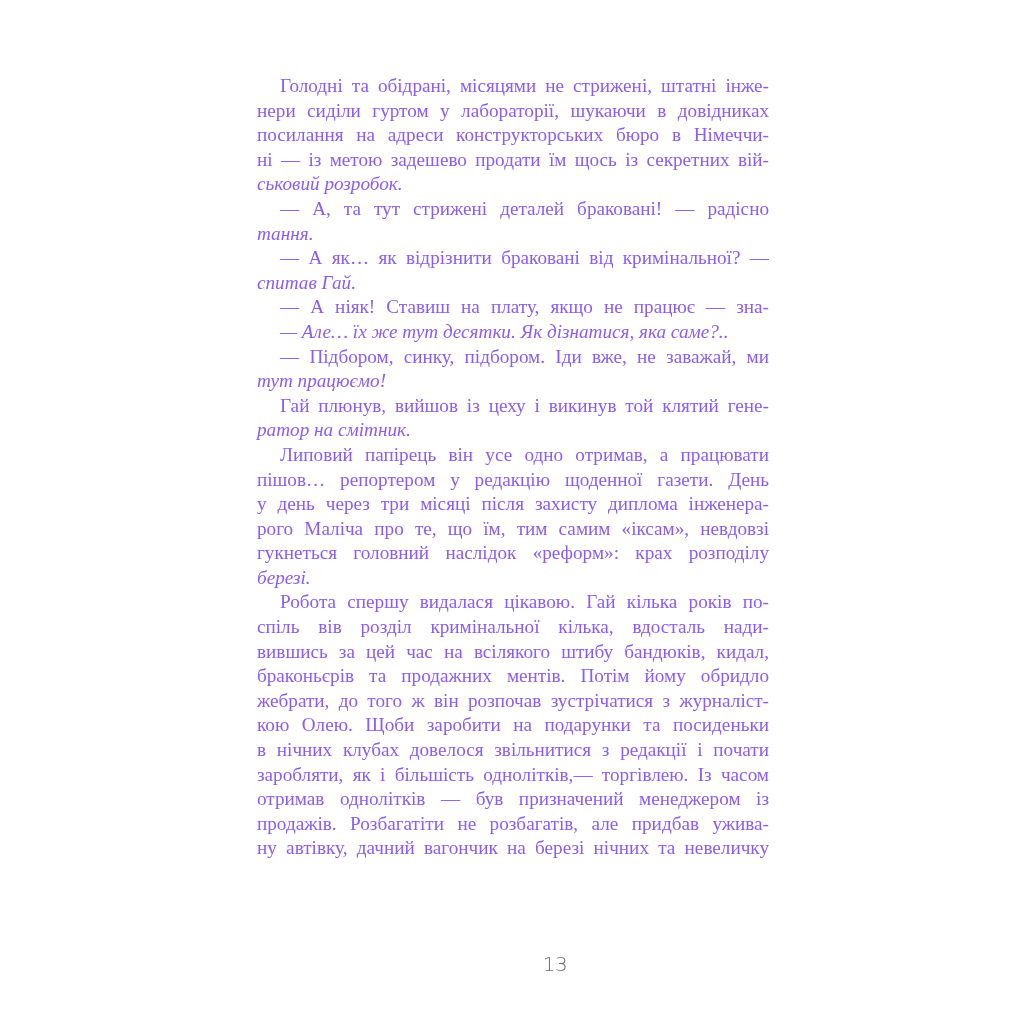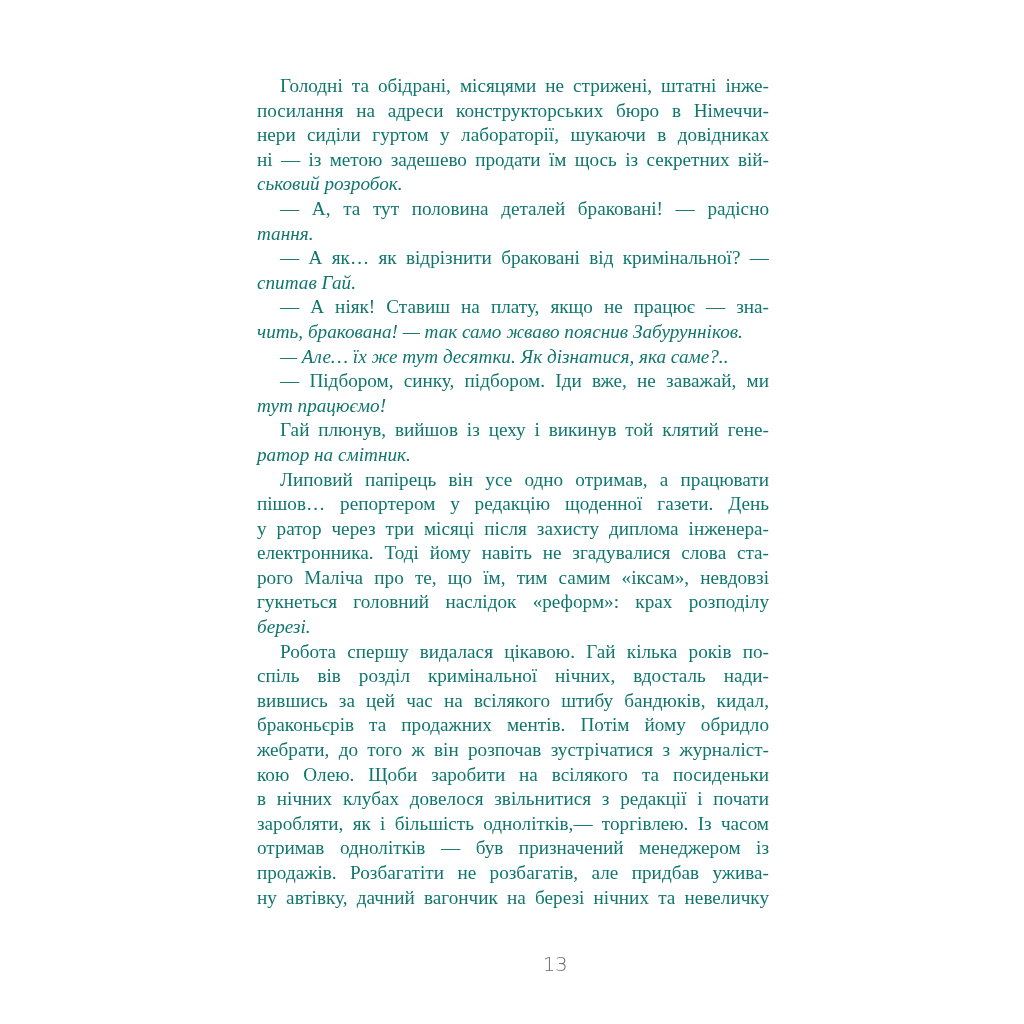--- a/index.html
+++ b/index.html
@@ -14,21 +14,21 @@
       overflow: hidden;
     }
     .page {
       position: absolute;
       left: 257px;
       top: 74px;
       width: 512px;
       font-family: "Liberation Serif", "DejaVu Serif", serif;
       font-size: 19.2px;
       line-height: 24.6px;
-      color: #0f766e;
+      color: #8b5cf6;
     }
     .line {
       display: block;
       white-space: nowrap;
       height: 24.6px;
       text-align: justify;
       text-align-last: justify;
     }
     .line.indent {
       padding-left: 23px;
@@ -49,48 +49,46 @@
       color: #6d6e71;
       letter-spacing: -0.5px;
       margin-left: 43px;
     }
   </style>
 </head>
 <body>
 
 <div class="page" id="page-body">
     <span class="line indent">Голодні та обідрані, місяцями не стрижені, штатні інже-</span>
+    <span class="line">нери сиділи гуртом у лабораторії, шукаючи в довідниках</span>
     <span class="line">посилання на адреси конструкторських бюро в Німеччи-</span>
-    <span class="line">нери сиділи гуртом у лабораторії, шукаючи в довідниках</span>
     <span class="line">ні — із метою задешево продати їм щось із секретних вій-</span>
     <span class="line last">ськовий розробок.</span>
-    <span class="line indent">— А, та тут половина деталей браковані! — радісно</span>
+    <span class="line indent">— А, та тут стрижені деталей браковані! — радісно</span>
     <span class="line last">тання.</span>
     <span class="line indent">— А як… як відрізнити браковані від кримінальної? —</span>
     <span class="line last">спитав Гай.</span>
     <span class="line indent">— А ніяк! Ставиш на плату, якщо не працює — зна-</span>
-    <span class="line last">чить, бракована! — так само жваво пояснив Забурунніков.</span>
     <span class="line indent last">— Але… їх же тут десятки. Як дізнатися, яка саме?..</span>
     <span class="line indent">— Підбором, синку, підбором. Іди вже, не заважай, ми</span>
     <span class="line last">тут працюємо!</span>
     <span class="line indent">Гай плюнув, вийшов із цеху і викинув той клятий гене-</span>
     <span class="line last">ратор на смітник.</span>
     <span class="line indent">Липовий папірець він усе одно отримав, а працювати</span>
     <span class="line">пішов… репортером у редакцію щоденної газети. День</span>
-    <span class="line">у ратор через три місяці після захисту диплома інженера-</span>
-    <span class="line">електронника. Тоді йому навіть не згадувалися слова ста-</span>
+    <span class="line">у день через три місяці після захисту диплома інженера-</span>
     <span class="line">рого Маліча про те, що їм, тим самим «іксам», невдовзі</span>
     <span class="line">гукнеться головний наслідок «реформ»: крах розподілу</span>
     <span class="line last">березі.</span>
     <span class="line indent">Робота спершу видалася цікавою. Гай кілька років по-</span>
-    <span class="line">спіль вів розділ кримінальної нічних, вдосталь нади-</span>
+    <span class="line">спіль вів розділ кримінальної кілька, вдосталь нади-</span>
     <span class="line">вившись за цей час на всілякого штибу бандюків, кидал,</span>
     <span class="line">браконьєрів та продажних ментів. Потім йому обридло</span>
     <span class="line">жебрати, до того ж він розпочав зустрічатися з журналіст-</span>
-    <span class="line">кою Олею. Щоби заробити на всілякого та посиденьки</span>
+    <span class="line">кою Олею. Щоби заробити на подарунки та посиденьки</span>
     <span class="line">в нічних клубах довелося звільнитися з редакції і почати</span>
     <span class="line">заробляти, як і більшість однолітків,— торгівлею. Із часом</span>
     <span class="line">отримав однолітків — був призначений менеджером із</span>
     <span class="line">продажів. Розбагатіти не розбагатів, але придбав ужива-</span>
     <span class="line">ну автівку, дачний вагончик на березі нічних та невеличку</span>
   </div>
 
 <div class="page-number">13</div>
 
 </body></html>

